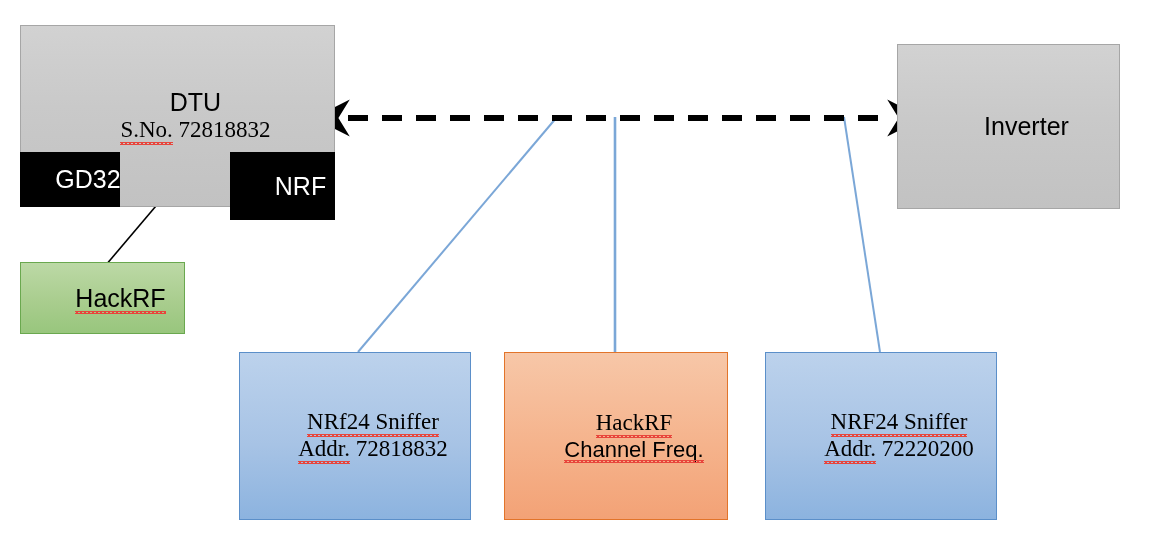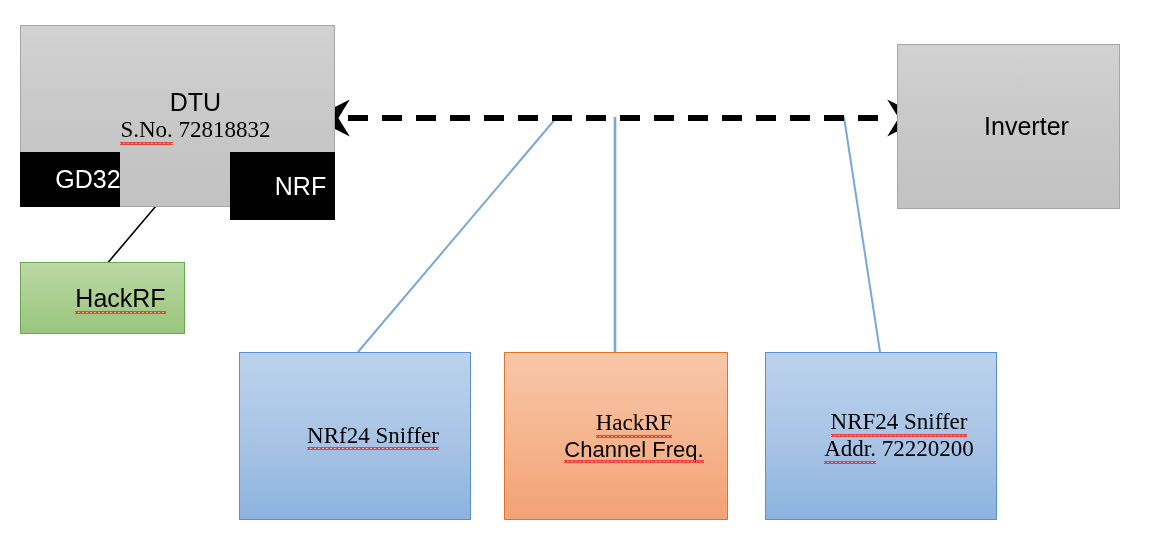--- a/index.html
+++ b/index.html
@@ -153,20 +153,23 @@
   <div class="node green" id="logic-node">
     <div class="t-lg">
       <span class="sq">HackRF</span>
     </div>
   </div>
 
   <div class="node blue" id="sniffer-left-node">
     <div class="line1 t-md">
       <span class="sq">NRf24 Sniffer</span>
     </div>
+    <div class="line2 t-md">
+      <span class="sq">Addr.</span><span>&nbsp;</span><span>72818832</span>
+    </div>
   </div>
 
   <div class="node orange" id="hackrf-node">
     <div class="line1 t-md">
       <span class="sq">HackRF</span>
     </div>
     <div class="line2 t-sm">
       <span class="sq">Channel Freq.</span>
     </div>
   </div>

